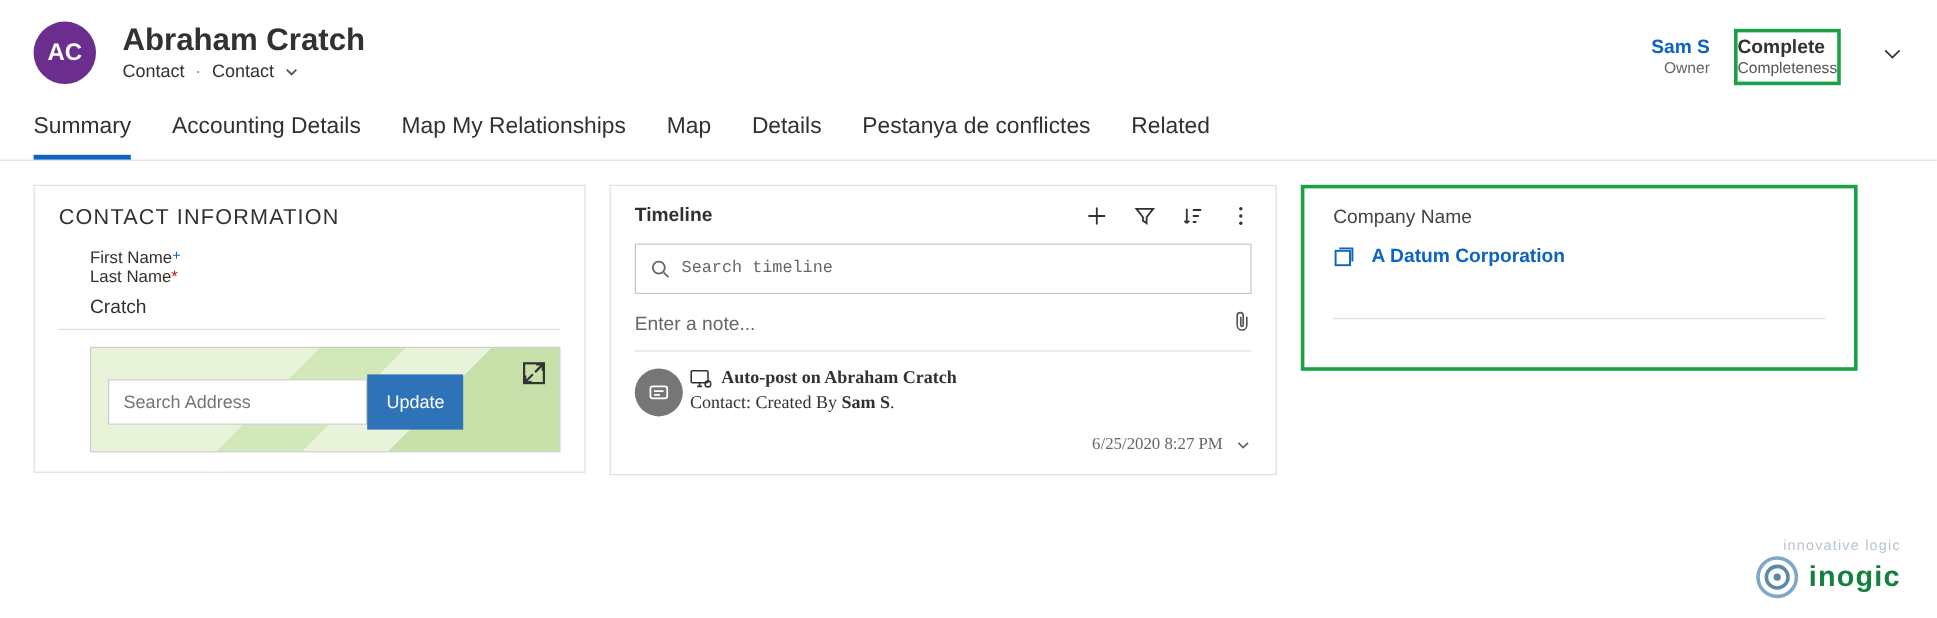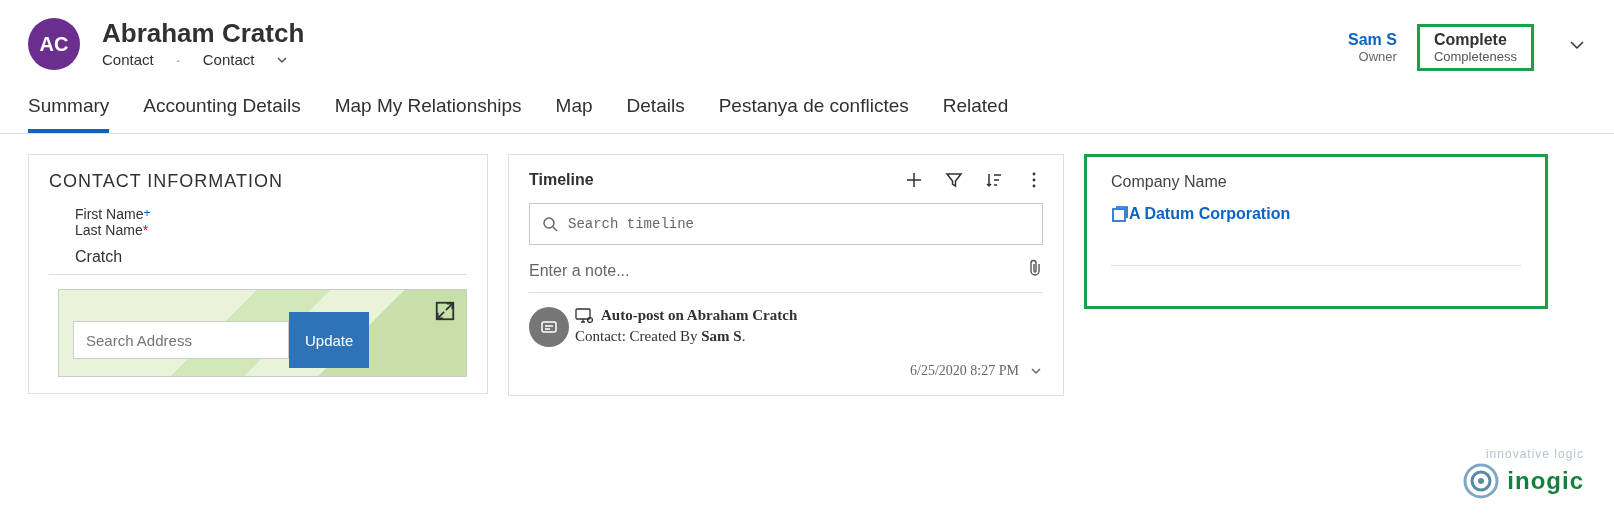--- a/index.html
+++ b/index.html
@@ -24,29 +24,29 @@
     color: #fff;
     display: flex;
     align-items: center;
     justify-content: center;
     font-size: 20px;
     font-weight: 600;
     flex-shrink: 0;
   }
   .title-block { margin-left: 22px; flex: 1; }
   .page-title { font-size: 26px; font-weight: 600; line-height: 1.2; }
-  .subtitle-row { font-size: 15px; color: #323130; margin-top: 2px; display:flex; align-items:center; gap:22px;}
+  .subtitle-row { font-size: 15px; color: #323130; margin-top: 2px; display:flex; align-items:center; gap:9px;}
   .subtitle-sep { color:#888; }
   .header-right { display:flex; align-items:center; gap:20px; margin-top:6px; }
   .owner-block { text-align:right; }
   .owner-name { color:#0b63c4; font-size:16px; font-weight:600; }
   .owner-label { color:#666; font-size:13px; }
   .completeness-block {
     border: 3px solid #1aa147;
-    padding: 4px 14px;
+    padding: 4px 0;
     text-align:left;
   }
   .completeness-value { font-size:16px; font-weight:600; }
   .completeness-label { font-size:13px; color:#555; }
   .chevron-large { margin-left:14px; color:#333; font-size:18px; }
 
   .tabs {
     display:flex;
     gap:34px;
     padding: 14px 28px 0 28px;
@@ -67,29 +67,29 @@
   .col3-inner-line { border-bottom:1px solid #e1dfdd; margin-top:42px; }
 
   .section-title { font-size:18px; letter-spacing:1px; color:#323130; margin-bottom:14px; }
   .form-label { font-size:14px; color:#323130; padding-left:26px; }
   .req-blue { color:#0b63c4; font-size:12px; vertical-align:top; }
   .req-red { color:#c50f1f; font-size:14px; }
   .form-value { font-size:16px; padding:10px 0 8px 26px; border-bottom:1px solid #e1dfdd; margin-bottom:14px; }
 
   .map-block {
     position:relative;
-    margin-left:9px;
+    margin-left:26px;
     height:88px;
     background:
       linear-gradient(135deg,#e9f3da 0 40%, #d3e8b8 40% 55%, #e9f3da 55% 70%, #c7e0aa 70% 100%);
     border:1px solid #ccc;
   }
   .map-controls { position:absolute; left:14px; top:22px; display:flex; align-items:center; gap:0; }
   .addr-input { width:216px; height:38px; border:1px solid #ccc; padding:0 12px; font-size:15px; background:#fff; }
-  .update-btn { height:56px; background:#2e73b8; color:#fff; border:none; padding:0 16px; font-size:15px; cursor:pointer; }
+  .update-btn { height:46px; background:#2e73b8; color:#fff; border:none; padding:0 16px; font-size:15px; cursor:pointer; }
   .expand-icon { position:absolute; right:10px; top:10px; width:22px; height:22px; }
 
   .timeline-head { display:flex; align-items:center; }
   .timeline-title { font-size:16px; font-weight:600; flex:1; }
   .timeline-actions { display:flex; gap:22px; font-size:18px; color:#323130; }
   .timeline-actions svg { display:block; }
   .search-box { margin-top:14px; border:1px solid #c8c6c4; height:42px; display:flex; align-items:center; padding:0 12px; color:#666; gap:10px;font-family:Liberation Mono, monospace;}
   .note-row { margin-top:14px; display:flex; align-items:center; color:#666; }
   .note-row span:first-child { flex:1; font-size:16px;}
   .clip { font-size:18px; color:#555;}
@@ -100,21 +100,21 @@
     display:flex; align-items:center; justify-content:center; flex-shrink:0;
   }
   .activity-body { flex:1; }
   .activity-title-row { display:flex; align-items:center; gap:8px; font-size:15px;}
   .activity-title { font-weight:600; }
   .activity-sub { font-size:15px; margin-top:4px;}
   .activity-sub b { font-weight:600;}
   .activity-date { text-align:right; color:#666; font-size:14px; margin-top:18px; display:flex; justify-content:flex-end; align-items:center; gap:10px;}
 
   .company-label { color:#444; font-size:16px; }
-  .company-link { color:#0b63c4; font-weight:600; font-size:16px; display:flex; align-items:center; gap:0; margin-top:14px;}
+  .company-link { color:#0b63c4; font-weight:600; font-size:16px; display:flex; align-items:center; gap:14px; margin-top:14px;}
   .company-link svg { flex-shrink:0; }
   .logo-text { font-size:24px; font-weight:700; letter-spacing:1px; color:#15803d;}
   .tagline { font-size:12px; color:#b5c4d0; letter-spacing:1px; text-align:right; }
   .logo-box { position:absolute; right:30px; bottom:14px; text-align:right; }
 </style>
 </head>
 <body>
 
 <div class="header">
   <div class="avatar">AC</div>

